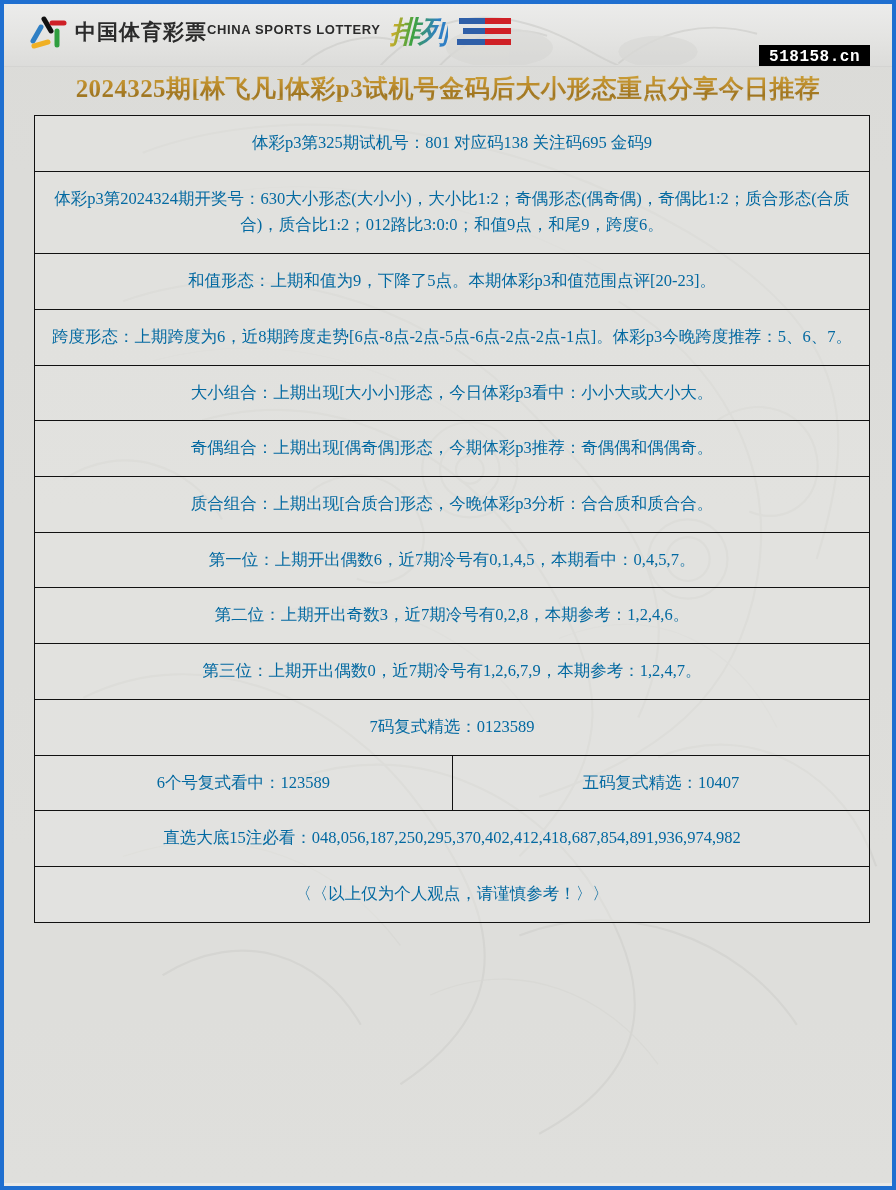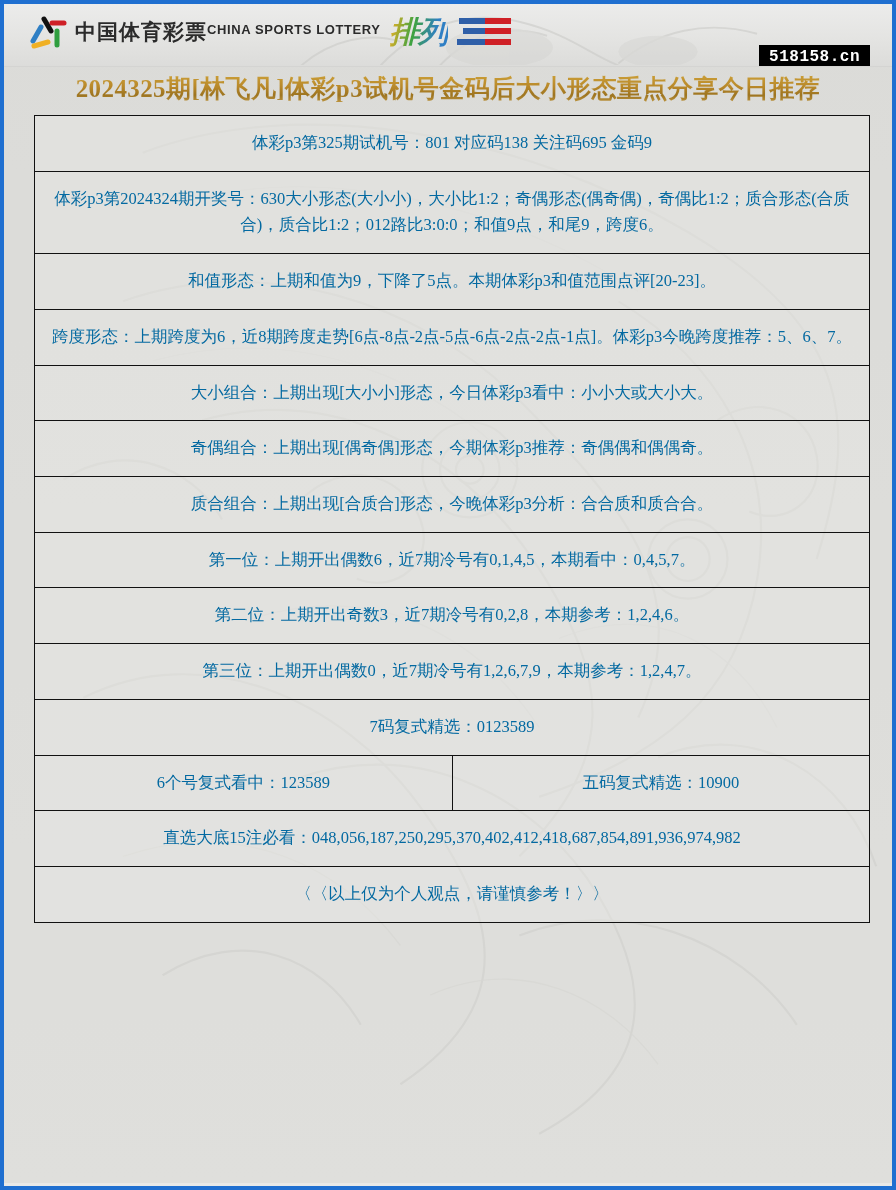--- a/index.html
+++ b/index.html
@@ -265,21 +265,21 @@
           <td class="c tall" colspan="2">第二位：上期开出奇数3，近7期冷号有0,2,8，本期参考：1,2,4,6。</td>
         </tr>
         <tr>
           <td class="c tall" colspan="2">第三位：上期开出偶数0，近7期冷号有1,2,6,7,9，本期参考：1,2,4,7。</td>
         </tr>
         <tr>
           <td class="c tall" colspan="2">7码复式精选：0123589</td>
         </tr>
         <tr>
           <td class="c short" style="width:425px;">6个号复式看中：123589</td>
-          <td class="c short">五码复式精选：10900</td>
+          <td class="c short">五码复式精选：10407</td>
         </tr>
         <tr>
           <td class="c short" colspan="2">直选大底15注必看：048,056,187,250,295,370,402,412,418,687,854,891,936,974,982</td>
         </tr>
         <tr>
           <td class="footer-note" colspan="2">〈〈以上仅为个人观点，请谨慎参考！〉〉</td>
         </tr>
       </tbody>
     </table>
   </div>

